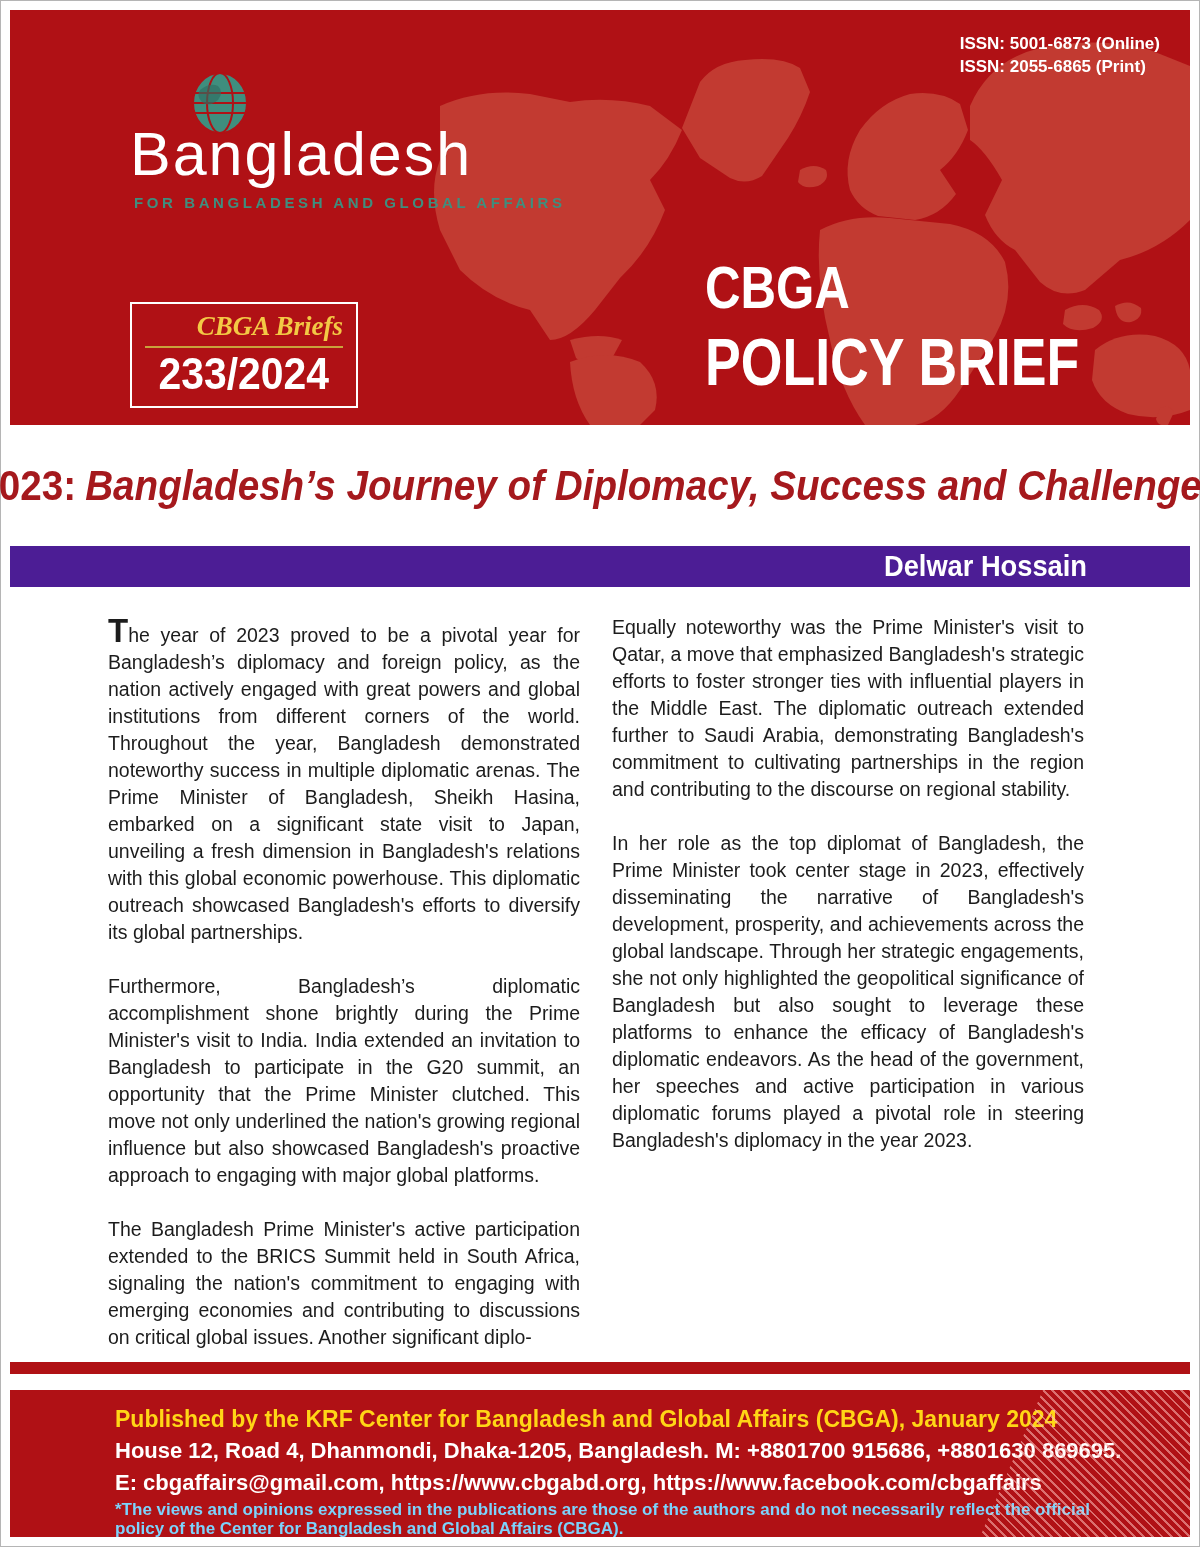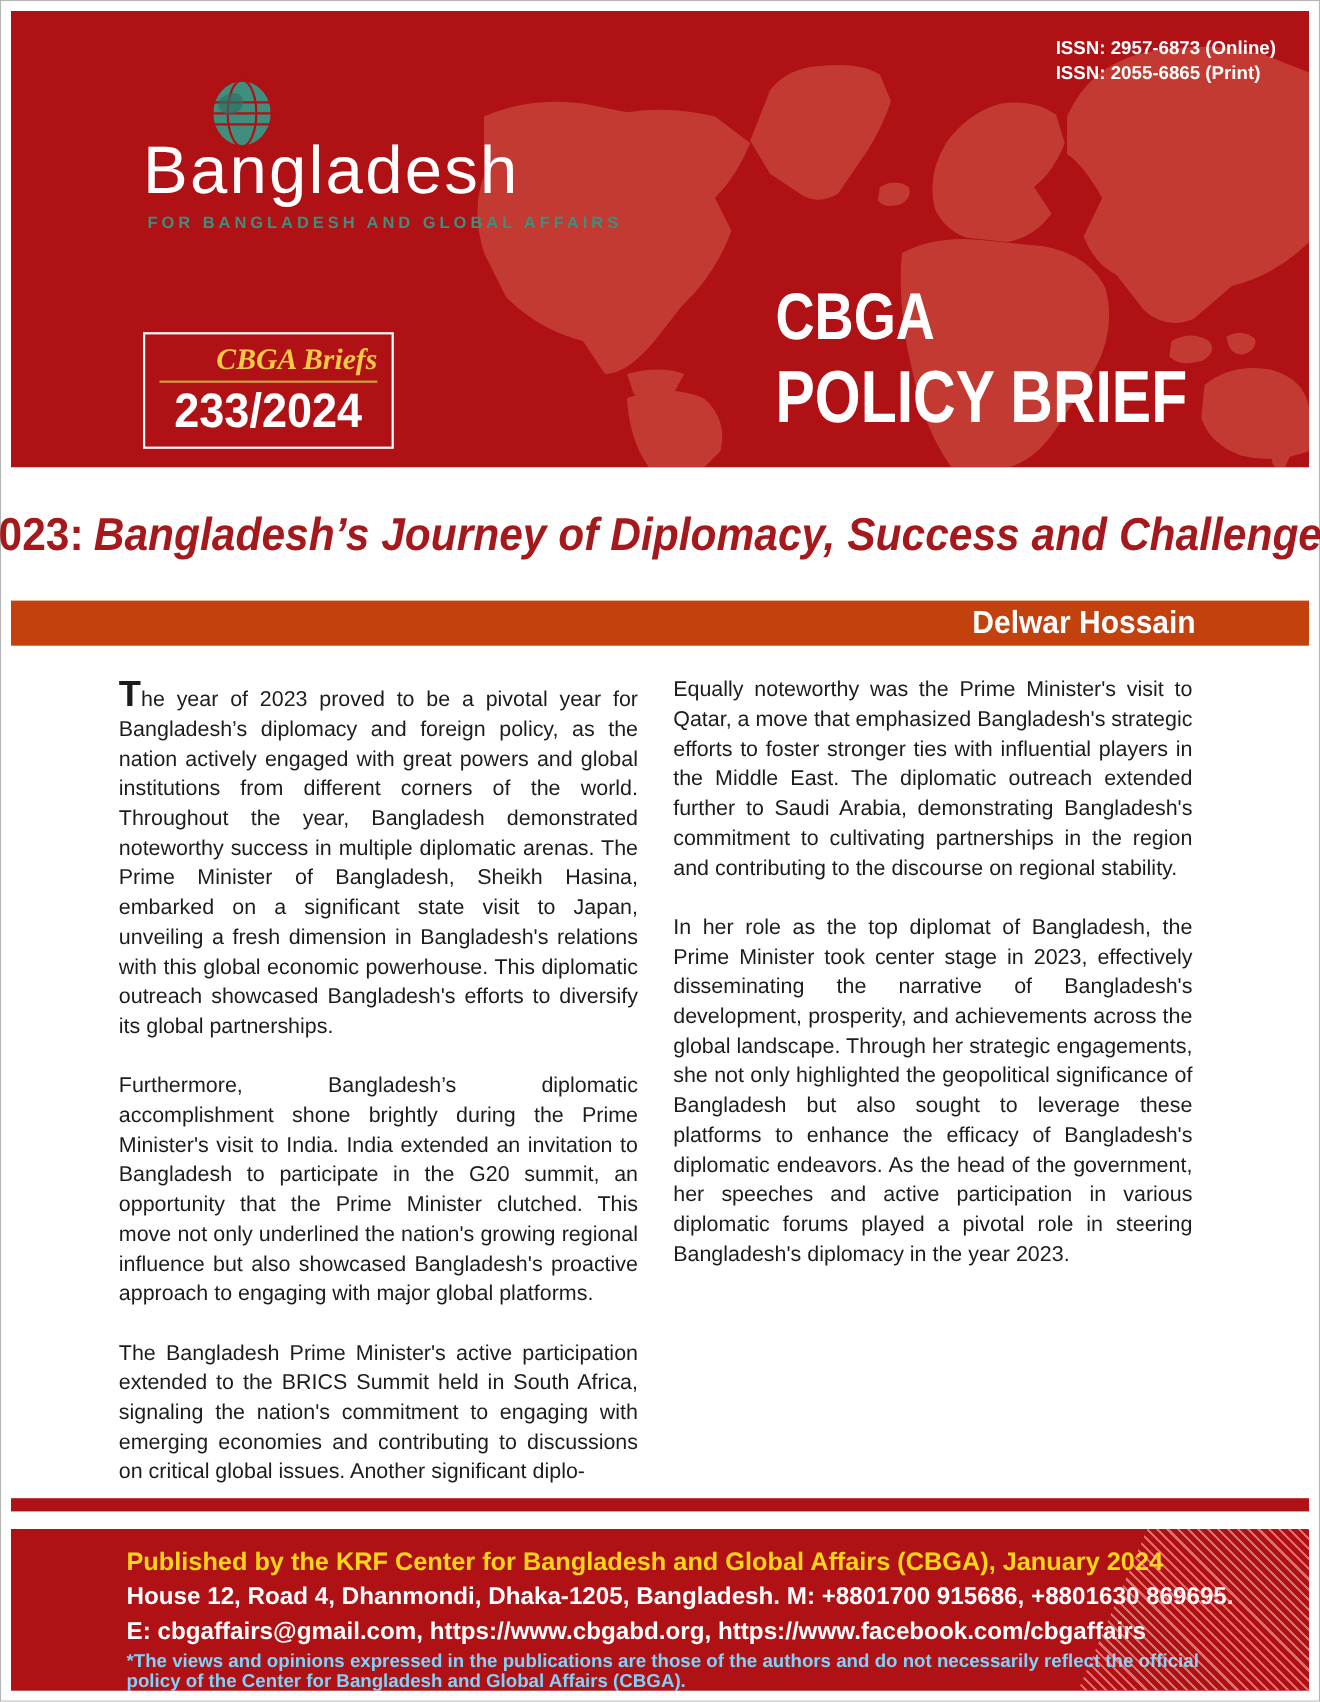--- a/index.html
+++ b/index.html
@@ -59,21 +59,21 @@
   }
   .doc-title {
     color:#a5191d; font-size:42px; font-weight:bold; white-space:nowrap;
     transform:scaleX(0.92); transform-origin:center;
   }
   .doc-title .title-rest { font-style:italic; margin-left:10px; }
 
   
   .author-band {
     position:absolute; left:10px; top:546px; width:1180px; height:41px;
-    background:#c2410c; display:flex; align-items:center; justify-content:flex-end;
+    background:#4c1d95; display:flex; align-items:center; justify-content:flex-end;
     padding-right:103px; box-sizing:border-box;
   }
   .author-name {
     color:#ffffff; font-weight:bold; font-size:29px; white-space:nowrap;
     transform:scaleX(0.94); transform-origin:right center;
   }
 
   
   .body-area {
     position:absolute; left:108px; top:614px; width:976px; display:flex; gap:32px;
@@ -130,21 +130,21 @@
       <path d="M1055,300 q18,-10 34,0 q8,10 -6,18 q-20,6 -30,-4 z"></path>
       <path d="M1105,296 q14,-8 26,2 q2,10 -10,14 q-14,2 -16,-16 z"></path>
 
       <path d="M1085,340 Q1110,320 1145,326 Q1175,334 1180,360 L1180,400 Q1150,412 1118,404 Q1090,394 1082,370 Z"></path>
 
       <path d="M1150,398 q10,-4 14,4 l-6,13 q-10,2 -12,-6 z"></path>
     </g>
   </svg>
 
   <div class="issn-block">
-    <div>ISSN: 2957-6873 (Online)</div>
+    <div>ISSN: 5001-6873 (Online)</div>
     <div>ISSN: 2055-6865 (Print)</div>
   </div>
 
   <div class="logo">
     <svg class="globe" viewBox="0 0 56 62" aria-hidden="true">
       <ellipse cx="28" cy="31" rx="27" ry="30" fill="#3f8e7e"></ellipse>
       <g stroke="#b01115" stroke-width="2" fill="none">
         <ellipse cx="28" cy="31" rx="27" ry="30"></ellipse>
         <ellipse cx="28" cy="31" rx="13" ry="30"></ellipse>
         <line x1="1" y1="21" x2="55" y2="21"></line>

